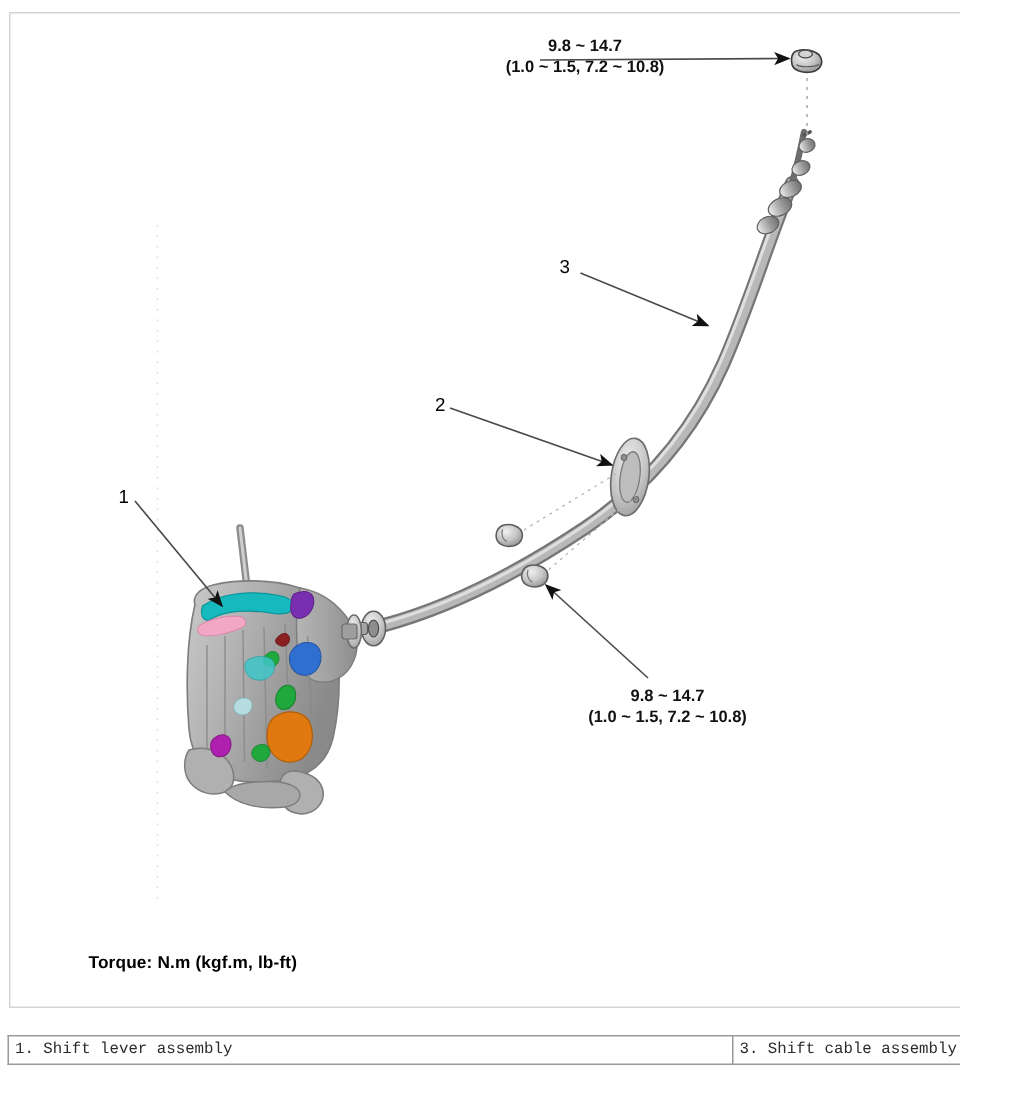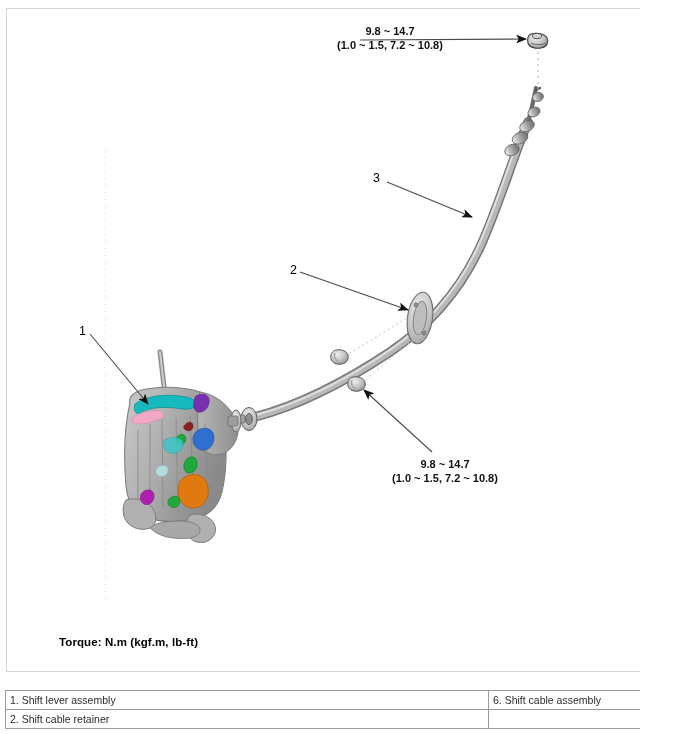--- a/index.html
+++ b/index.html
@@ -72,21 +72,21 @@
     border-collapse: collapse;
     table-layout: fixed;
   }
   #parts-table td {
     border: 1px solid #9a9a9a;
     height: 19px;
     padding: 1px 3px 2px 4px;
     font-size: 10.5px;
     color: #2b2b2b;
     vertical-align: middle;
-    font-family: Liberation Sans, sans-serif;
+    font-family: Liberation Mono, monospace;
     background: #ffffff;
   }
   #parts-table td.col-left { width: 483px; }
   #parts-table td.col-right { width: 183px; }
   .mech { pointer-events: none; }
 </style>
 </head>
 <body>
 
 <div id="page">
@@ -292,22 +292,18 @@
   <div class="callout" id="callout-1">1</div>
   <div class="callout" id="callout-2">2</div>
   <div class="callout" id="callout-3">3</div>
 
   <div id="torque-caption">Torque: N.m (kgf.m, lb-ft)</div>
 
   <table id="parts-table">
     <tbody>
       <tr>
         <td class="col-left">1. Shift lever assembly</td>
-        <td class="col-right">6. Shift cable assembly</td>
-      </tr>
-      <tr>
-        <td class="col-left">2. Shift cable retainer</td>
-        <td class="col-right"></td>
+        <td class="col-right">3. Shift cable assembly</td>
       </tr>
     </tbody>
   </table>
 
 </div>
 
 </body></html>

